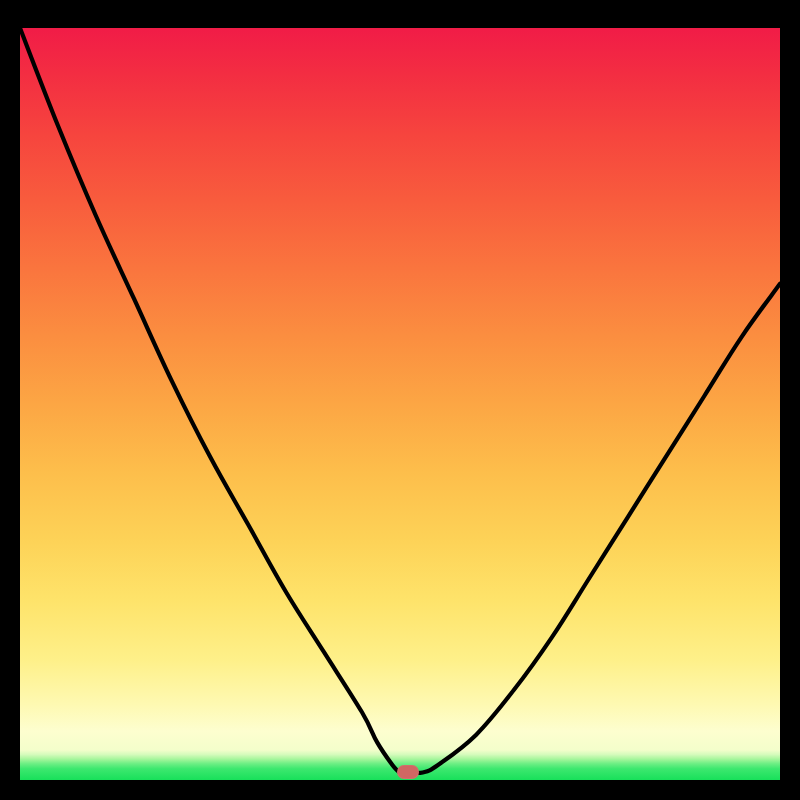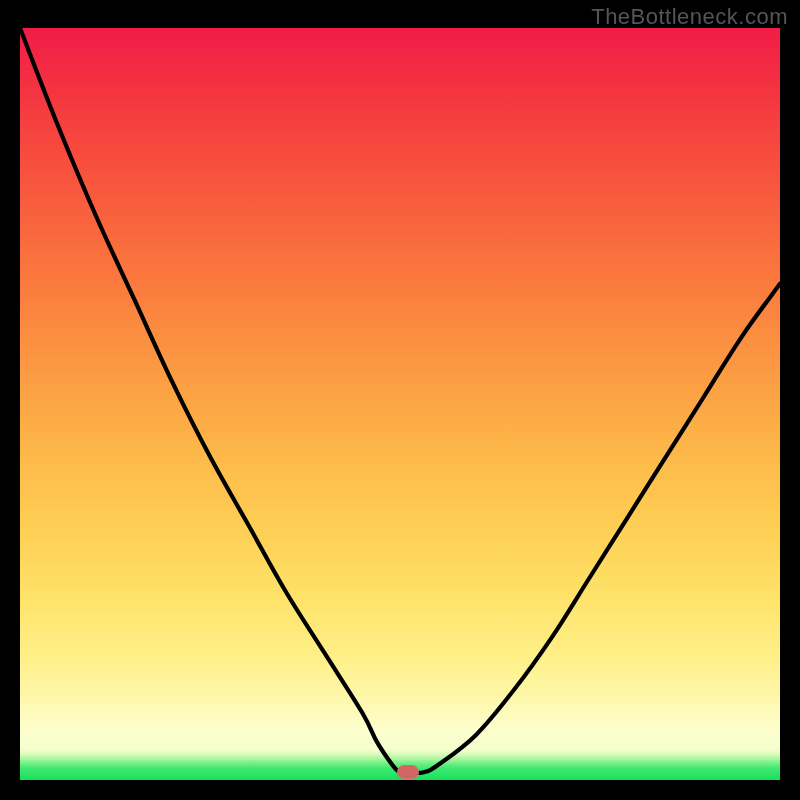--- a/index.html
+++ b/index.html
@@ -77,21 +77,20 @@
     background: #d06763;
     box-shadow: 0 0 0 1px rgba(255,255,255,0.06) inset;
     transform: translate(-50%, -50%);
   }
 </style>
 </head>
 <body>
 
 <div class="frame">
 
-  <div class="watermark">TheBottleneck.com</div>
 
   <div class="plot-area">
     <div class="gradient"></div>
 
     <svg class="curve" viewBox="0 0 760 752" preserveAspectRatio="none">
       <path id="curve-path" fill="none" stroke="#000" stroke-width="4.2" stroke-linecap="round" stroke-linejoin="round" d="M 0.0 0.0 C 6.8 17.6, 24.3 63.9, 38.0 97.8 C 51.7 131.6, 62.3 156.9, 76.0 188.0 C 89.7 219.1, 100.3 240.9, 114.0 270.7 C 127.7 300.5, 138.3 325.0, 152.0 353.4 C 165.7 381.9, 176.3 402.9, 190.0 428.6 C 203.7 454.4, 214.3 472.0, 228.0 496.3 C 241.7 520.7, 252.3 541.0, 266.0 564.0 C 279.7 587.0, 290.3 602.5, 304.0 624.2 C 317.7 645.8, 332.4 668.1, 342.0 684.3 C 351.6 700.6, 351.7 704.9, 357.2 714.4 C 362.7 723.9, 368.3 731.5, 372.4 737.0 C 376.5 742.4, 377.3 743.1, 380.0 744.5 C 382.7 745.8, 383.5 744.5, 387.6 744.5 C 391.7 744.5, 397.3 745.8, 402.8 744.5 C 408.3 743.1, 408.4 743.7, 418.0 737.0 C 427.6 730.2, 442.3 720.4, 456.0 706.9 C 469.7 693.3, 480.3 679.4, 494.0 661.8 C 507.7 644.2, 518.3 629.4, 532.0 609.1 C 545.7 588.8, 556.3 570.6, 570.0 549.0 C 583.7 527.3, 594.3 510.5, 608.0 488.8 C 621.7 467.1, 632.3 450.3, 646.0 428.6 C 659.7 407.0, 670.3 390.1, 684.0 368.5 C 697.7 346.8, 708.3 328.6, 722.0 308.3 C 735.7 288.0, 753.2 265.2, 760.0 255.7"></path>
     </svg>
 
     <div class="marker" id="marker" style="left: 387.6px; top: 744.48px;"></div>
   </div>

